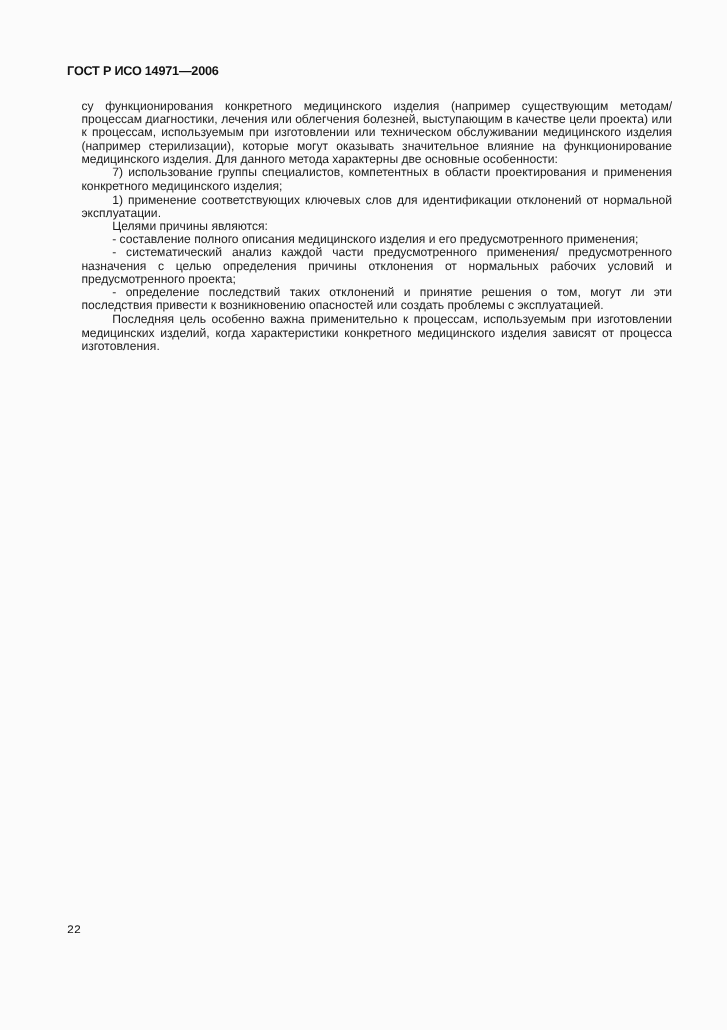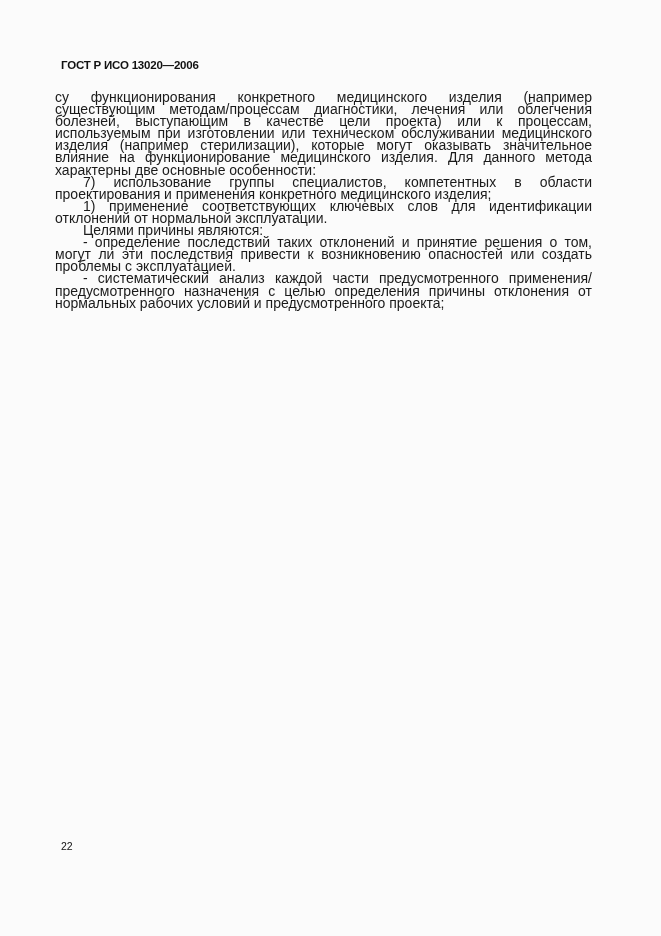--- a/index.html
+++ b/index.html
@@ -19,49 +19,52 @@
       position: absolute;
       left: 61px;
       top: 59px;
       font-size: 11.5px;
       font-weight: bold;
       letter-spacing: -0.2px;
       color: #111;
     }
     .body-text {
       position: absolute;
-      left: 55px;
+      left: 74px;
       top: 91px;
       width: 537px;
-      font-size: 14px;
+      font-size: 11px;
       line-height: 12.1px;
       text-align: justify;
       color: #1a1a1a;
     }
     .body-text p {
       margin: 0;
     }
     .indent {
       text-indent: 28px;
     }
     .page-number {
       position: absolute;
       left: 61px;
       top: 840px;
       font-size: 10.5px;
       color: #111;
+      font-family: Liberation Mono, monospace;
     }
   </style>
 </head>
 <body>
 
-<div class="header">ГОСТ Р ИСО 13020—2006</div>
+<div class="header">ГОСТ Р ИСО 14971—2006</div>
 
 <div class="body-text">
   <p>су функционирования конкретного медицинского изделия (например существующим методам/процессам диагностики, лечения или облегчения болезней, выступающим в качестве цели проекта) или к процессам, используемым при изготовлении или техническом обслуживании медицинского изделия (например стерилизации), которые могут оказывать значительное влияние на функционирование медицинского изделия. Для данного метода характерны две основные особенности:</p>
   <p class="indent">7) использование группы специалистов, компетентных в области проектирования и применения конкретного медицинского изделия;</p>
   <p class="indent">1) применение соответствующих ключевых слов для идентификации отклонений от нормальной эксплуатации.</p>
   <p class="indent">Целями причины являются:</p>
+  <p class="indent">- составление полного описания медицинского изделия и его предусмотренного применения;</p>
+  <p class="indent">- систематический анализ каждой части предусмотренного применения/ предусмотренного назначения с целью определения причины отклонения от нормальных рабочих условий и предусмотренного проекта;</p>
   <p class="indent">- определение последствий таких отклонений и принятие решения о том, могут ли эти последствия привести к возникновению опасностей или создать проблемы с эксплуатацией.</p>
-  <p class="indent">- систематический анализ каждой части предусмотренного применения/ предусмотренного назначения с целью определения причины отклонения от нормальных рабочих условий и предусмотренного проекта;</p>
+  <p class="indent">Последняя цель особенно важна применительно к процессам, используемым при изготовлении медицинских изделий, когда характеристики конкретного медицинского изделия зависят от процесса изготовления.</p>
 </div>
 
 <div class="page-number">22</div>
 
 </body></html>

